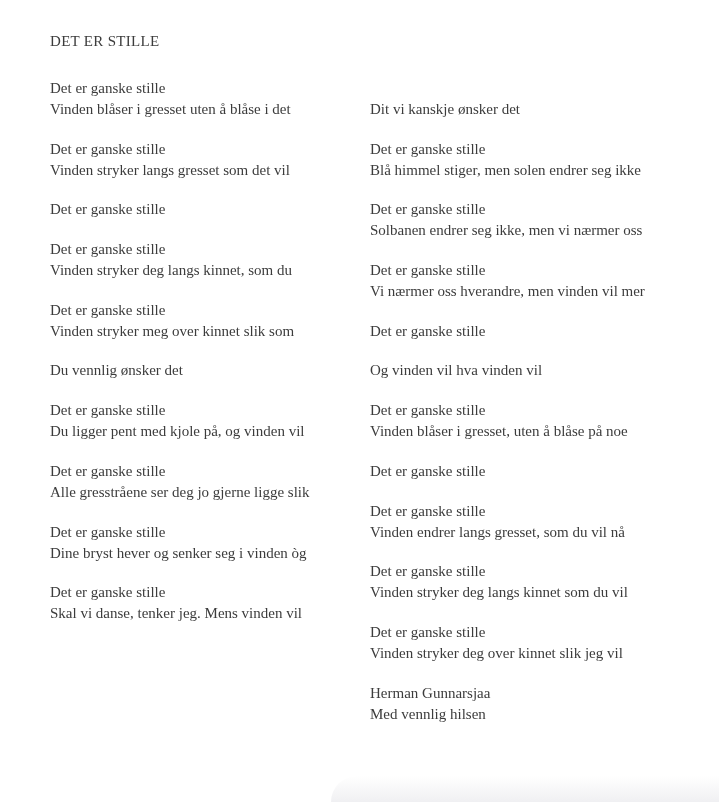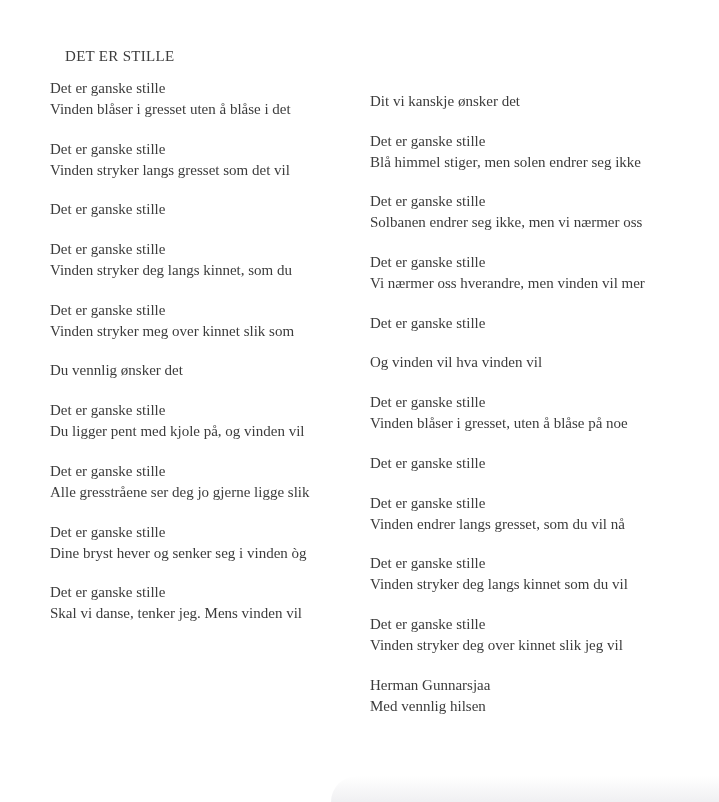--- a/index.html
+++ b/index.html
@@ -14,30 +14,30 @@
     background:var(--bg);
     font-family:"Liberation Serif","DejaVu Serif",serif;
     color:var(--text-color);
     overflow:hidden;
     position:relative;
   }
   .page{position:absolute;inset:0;}
   .title{
     position:absolute;
     left:50px;top:31px;
-    margin:15px;
+    margin:0;
     font-size:15px;
     font-weight:normal;
     line-height:21px;
     letter-spacing:0.3px;
     white-space:nowrap;
   }
   .col{position:absolute;}
   .col-left{left:50px;top:78px;width:330px;}
-  .col-right{left:370px;top:91px;width:349px;}
+  .col-right{left:370px;top:99px;width:349px;}
   .col p{
     margin:0 0 18.7px 0;
     font-size:15px;
     line-height:21px;
   }
   .col p .line{
     display:block;
     white-space:nowrap;
   }
   .corner-shade{

